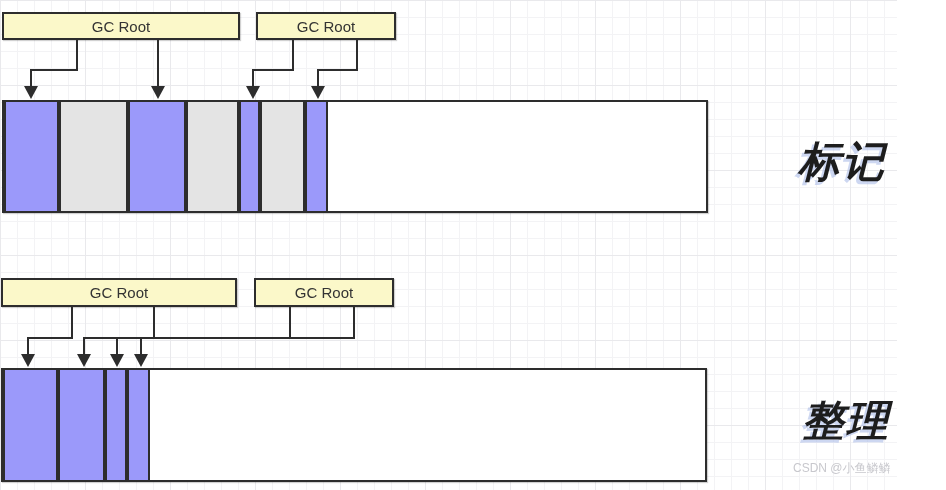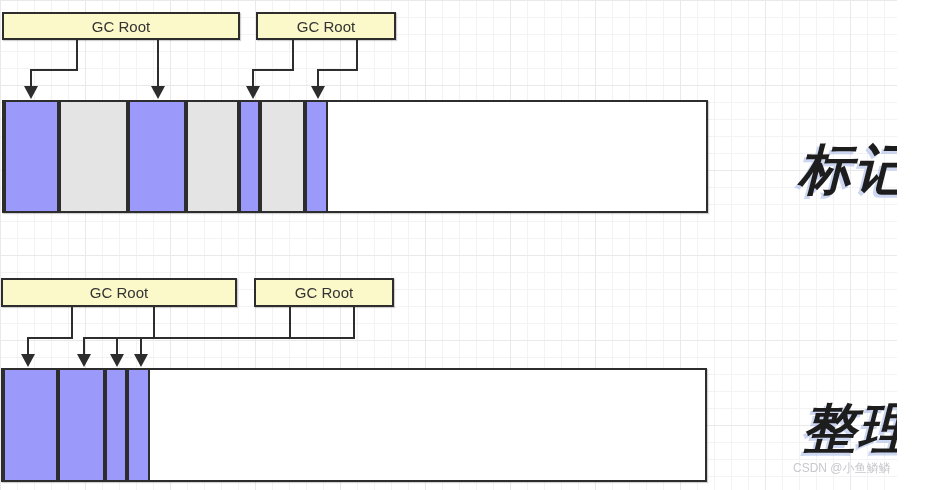--- a/index.html
+++ b/index.html
@@ -59,21 +59,21 @@
   .hline{height:2px;}
   .arrowhead{
     position:absolute;
     width:0;height:0;
     border-left:7px solid transparent;
     border-right:7px solid transparent;
     border-top:13px solid var(--line);
   }
   .phase-label{
     position:absolute;
-    font-size:54px;
+    font-size:42px;
     font-weight:bold;
     font-style:italic;
     color:#1d1d1d;
     letter-spacing:2px;
     text-shadow:-3px 3px 0 rgba(164,182,230,0.55);
     white-space:nowrap;
   }
   .watermark{
     position:absolute;
     font-size:12px;

